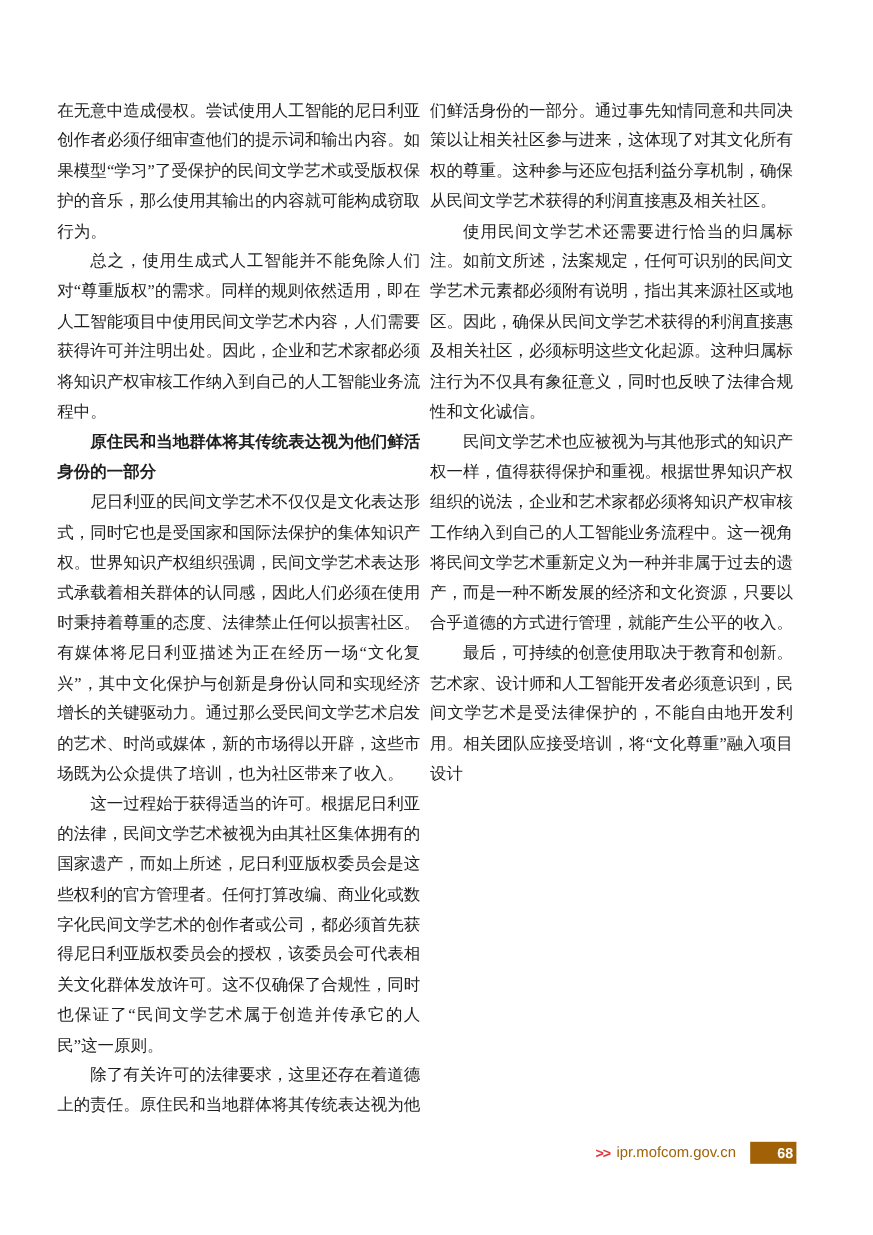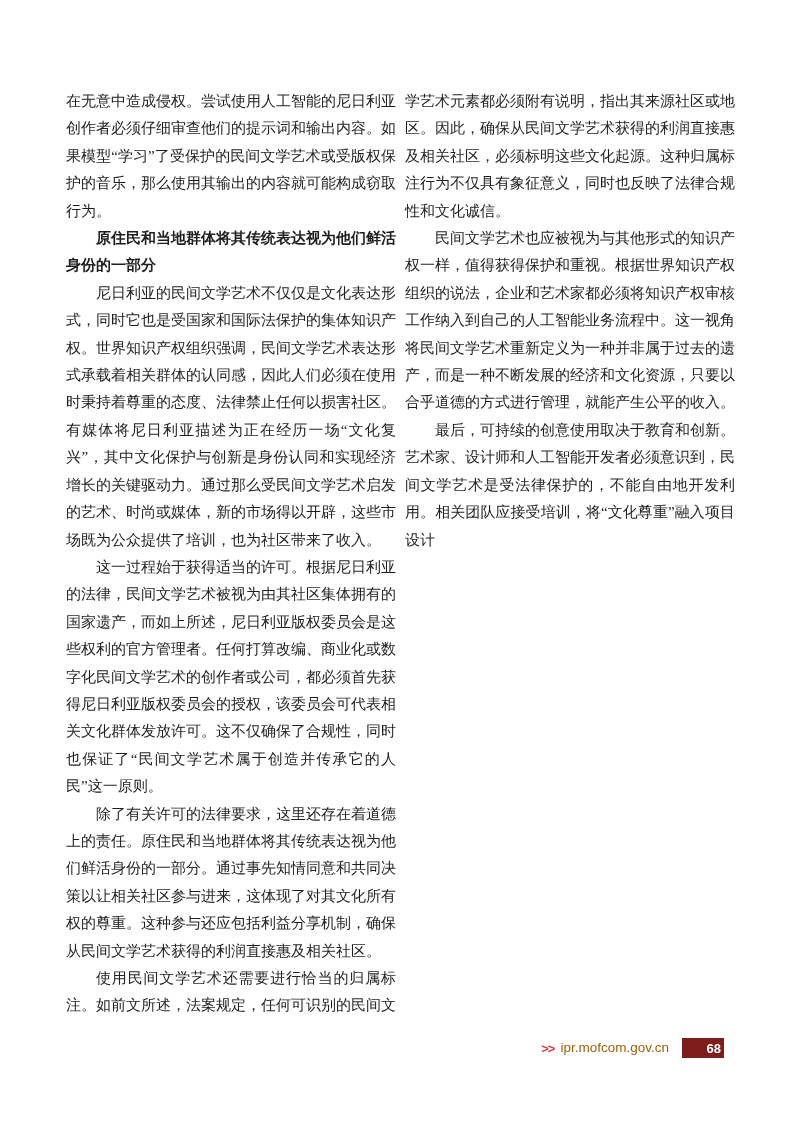--- a/index.html
+++ b/index.html
@@ -10,21 +10,21 @@
   .page {
     position: relative;
     width: 794px;
     height: 1123px;
     background: #ffffff;
     overflow: hidden;
     font-family: "Liberation Serif", "DejaVu Serif", serif;
   }
   .article {
     position: absolute;
-    left: 66px;
+    left: 52px;
     top: 88px;
     width: 669px;
     height: 934px;
     column-count: 2;
     column-gap: 9px;
     column-fill: auto;
     overflow: hidden;
     font-size: 15px;
     line-height: 27.4px;
     color: #1f1f1f;
@@ -76,28 +76,29 @@
     line-height: 1;
   }
 </style>
 </head>
 <body>
 
 <div class="page">
 
   <div class="article">
       <p class="">在无意中造成侵权。尝试使用人工智能的尼日利亚创作者必须仔细审查他们的提示词和输出内容。如果模型“学习”了受保护的民间文学艺术或受版权保护的音乐，那么使用其输出的内容就可能构成窃取行为。</p>
+      <p class="indent">总之，使用生成式人工智能并不能免除人们对“尊重版权”的需求。同样的规则依然适用，即在人工智能项目中使用民间文学艺术内容，人们需要获得许可并注明出处。因此，企业和艺术家都必须将知识产权审核工作纳入到自己的人工智能业务流程中。</p>
       <p class="indent bold">原住民和当地群体将其传统表达视为他们鲜活身份的一部分</p>
       <p class="indent">尼日利亚的民间文学艺术不仅仅是文化表达形式，同时它也是受国家和国际法保护的集体知识产权。世界知识产权组织强调，民间文学艺术表达形式承载着相关群体的认同感，因此人们必须在使用时秉持着尊重的态度、法律禁止任何以损害社区。有媒体将尼日利亚描述为正在经历一场“文化复兴”，其中文化保护与创新是身份认同和实现经济增长的关键驱动力。通过那么受民间文学艺术启发的艺术、时尚或媒体，新的市场得以开辟，这些市场既为公众提供了培训，也为社区带来了收入。</p>
       <p class="indent">这一过程始于获得适当的许可。根据尼日利亚的法律，民间文学艺术被视为由其社区集体拥有的国家遗产，而如上所述，尼日利亚版权委员会是这些权利的官方管理者。任何打算改编、商业化或数字化民间文学艺术的创作者或公司，都必须首先获得尼日利亚版权委员会的授权，该委员会可代表相关文化群体发放许可。这不仅确保了合规性，同时也保证了“民间文学艺术属于创造并传承它的人民”这一原则。</p>
       <p class="indent">除了有关许可的法律要求，这里还存在着道德上的责任。原住民和当地群体将其传统表达视为他们鲜活身份的一部分。通过事先知情同意和共同决策以让相关社区参与进来，这体现了对其文化所有权的尊重。这种参与还应包括利益分享机制，确保从民间文学艺术获得的利润直接惠及相关社区。</p>
       <p class="indent">使用民间文学艺术还需要进行恰当的归属标注。如前文所述，法案规定，任何可识别的民间文学艺术元素都必须附有说明，指出其来源社区或地区。因此，确保从民间文学艺术获得的利润直接惠及相关社区，必须标明这些文化起源。这种归属标注行为不仅具有象征意义，同时也反映了法律合规性和文化诚信。</p>
       <p class="indent">民间文学艺术也应被视为与其他形式的知识产权一样，值得获得保护和重视。根据世界知识产权组织的说法，企业和艺术家都必须将知识产权审核工作纳入到自己的人工智能业务流程中。这一视角将民间文学艺术重新定义为一种并非属于过去的遗产，而是一种不断发展的经济和文化资源，只要以合乎道德的方式进行管理，就能产生公平的收入。</p>
       <p class="indent">最后，可持续的创意使用取决于教育和创新。艺术家、设计师和人工智能开发者必须意识到，民间文学艺术是受法律保护的，不能自由地开发利用。相关团队应接受培训，将“文化尊重”融入项目设计</p>
     </div>
 
   <div class="footer">
     <span class="chevrons" style="color: rgb(224, 57, 61);">&gt;&gt;</span>
     <span class="url">ipr.mofcom.gov.cn</span>
-    <span class="pagebox" style="background: #7f1d1d;">68</span>
+    <span class="pagebox" style="background: #a16207;">68</span>
   </div>
 
 </div>
 
 </body></html>

